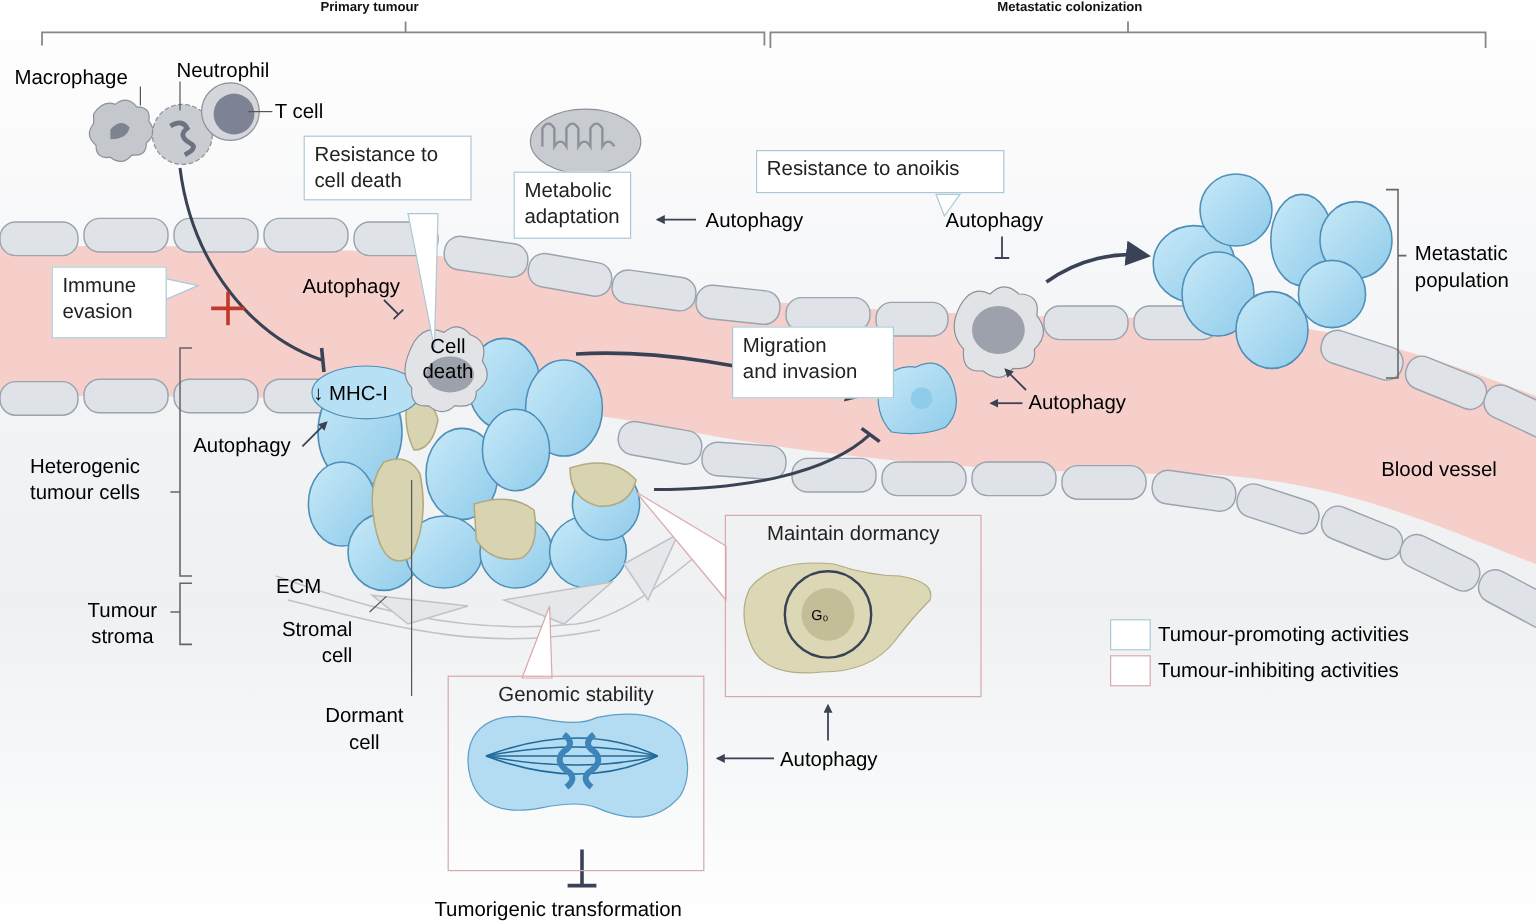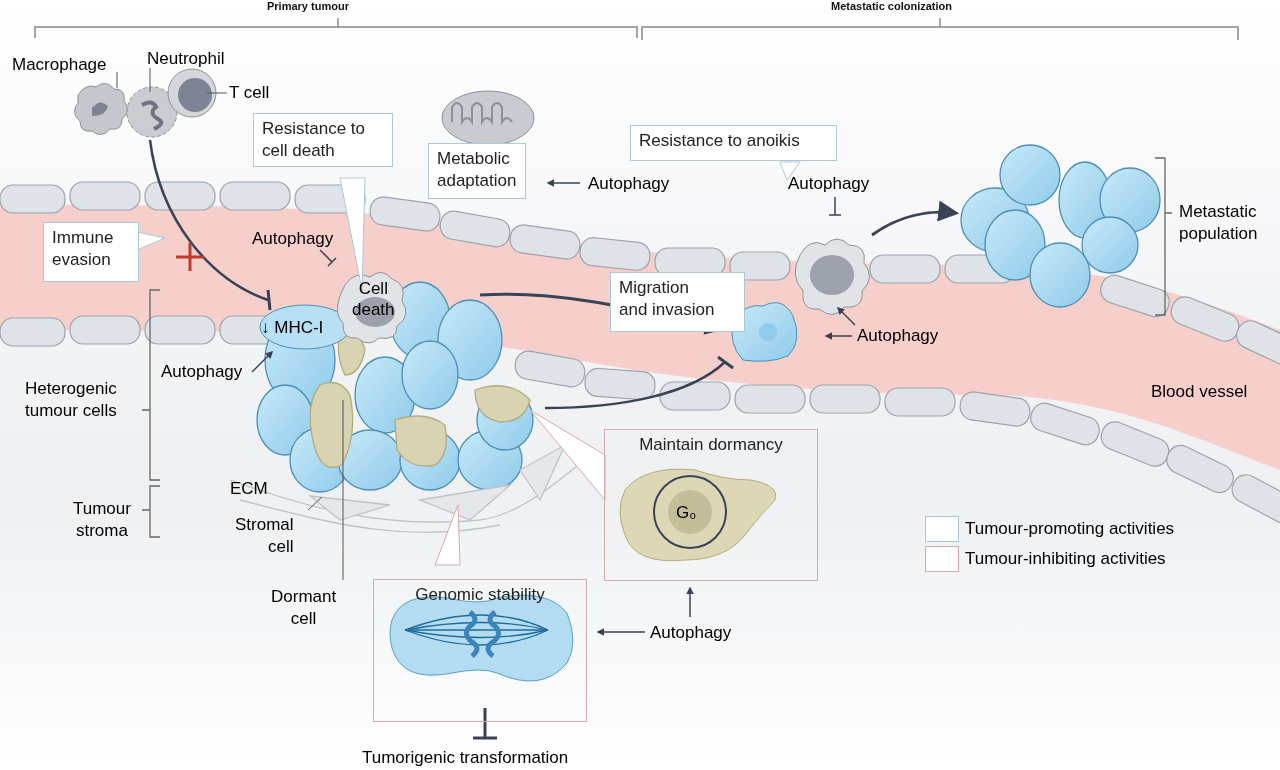--- a/index.html
+++ b/index.html
@@ -230,21 +230,21 @@
   <div>Immune</div>
   <div>evasion</div>
 </div>
 <div class="box blue" style="left:610px; top:228px; width:135px; height:60px;margin-top:44px;">
   <div>Migration</div>
   <div>and invasion</div>
 </div>
 <div class="box pink" style="left:604px; top:429px; width:214px; height:152px; background:transparent;">
   <div style="text-align:center;">Maintain dormancy</div>
 </div>
-<div class="box pink" style="left:373px; top:563px; width:214px; height:143px; background:transparent;margin-top:16px;">
+<div class="box pink" style="left:373px; top:563px; width:214px; height:163px; background:transparent;">
   <div style="text-align:center;">Genomic stability</div>
 </div>
 
 <div class="lbl" style="left:588px; top:173px;">Autophagy</div>
 <div class="lbl" style="left:788px; top:173px;">Autophagy</div>
 <div class="lbl" style="left:252px; top:228px;">Autophagy</div>
 <div class="lbl" style="left:161px; top:361px;">Autophagy</div>
 <div class="lbl" style="left:857px; top:325px;">Autophagy</div>
 <div class="lbl" style="left:650px; top:622px;">Autophagy</div>
 
@@ -268,21 +268,21 @@
 </div>
 <div class="lbl" style="left:271px; top:586px; text-align:center;">
   <div>Dormant</div>
   <div>cell</div>
 </div>
 <div class="lbl" style="left:1179px; top:201px;">
   <div>Metastatic</div>
   <div>population</div>
 </div>
 <div class="lbl" style="left:1151px; top:381px;">Blood vessel</div>
-<div class="lbl" style="left:676px; top:502px; font-size:17px;">G₀</div>
+<div class="lbl" style="left:676px; top:502px; font-size:12px;">G₀</div>
 <div class="lbl" style="left:362px; top:747px;text-align:center;">Tumorigenic transformation</div>
 
 <div>
   <div class="legend-sw" style="left:925px; top:516px; border:1.5px solid #a9c9d6;"></div>
   <div class="lbl" style="left:965px; top:518px;">Tumour-promoting activities</div>
   <div class="legend-sw" style="left:925px; top:546px; border:1.5px solid #d9a8ab;"></div>
   <div class="lbl" style="left:965px; top:548px;">Tumour-inhibiting activities</div>
 </div>
 
 </body></html>

